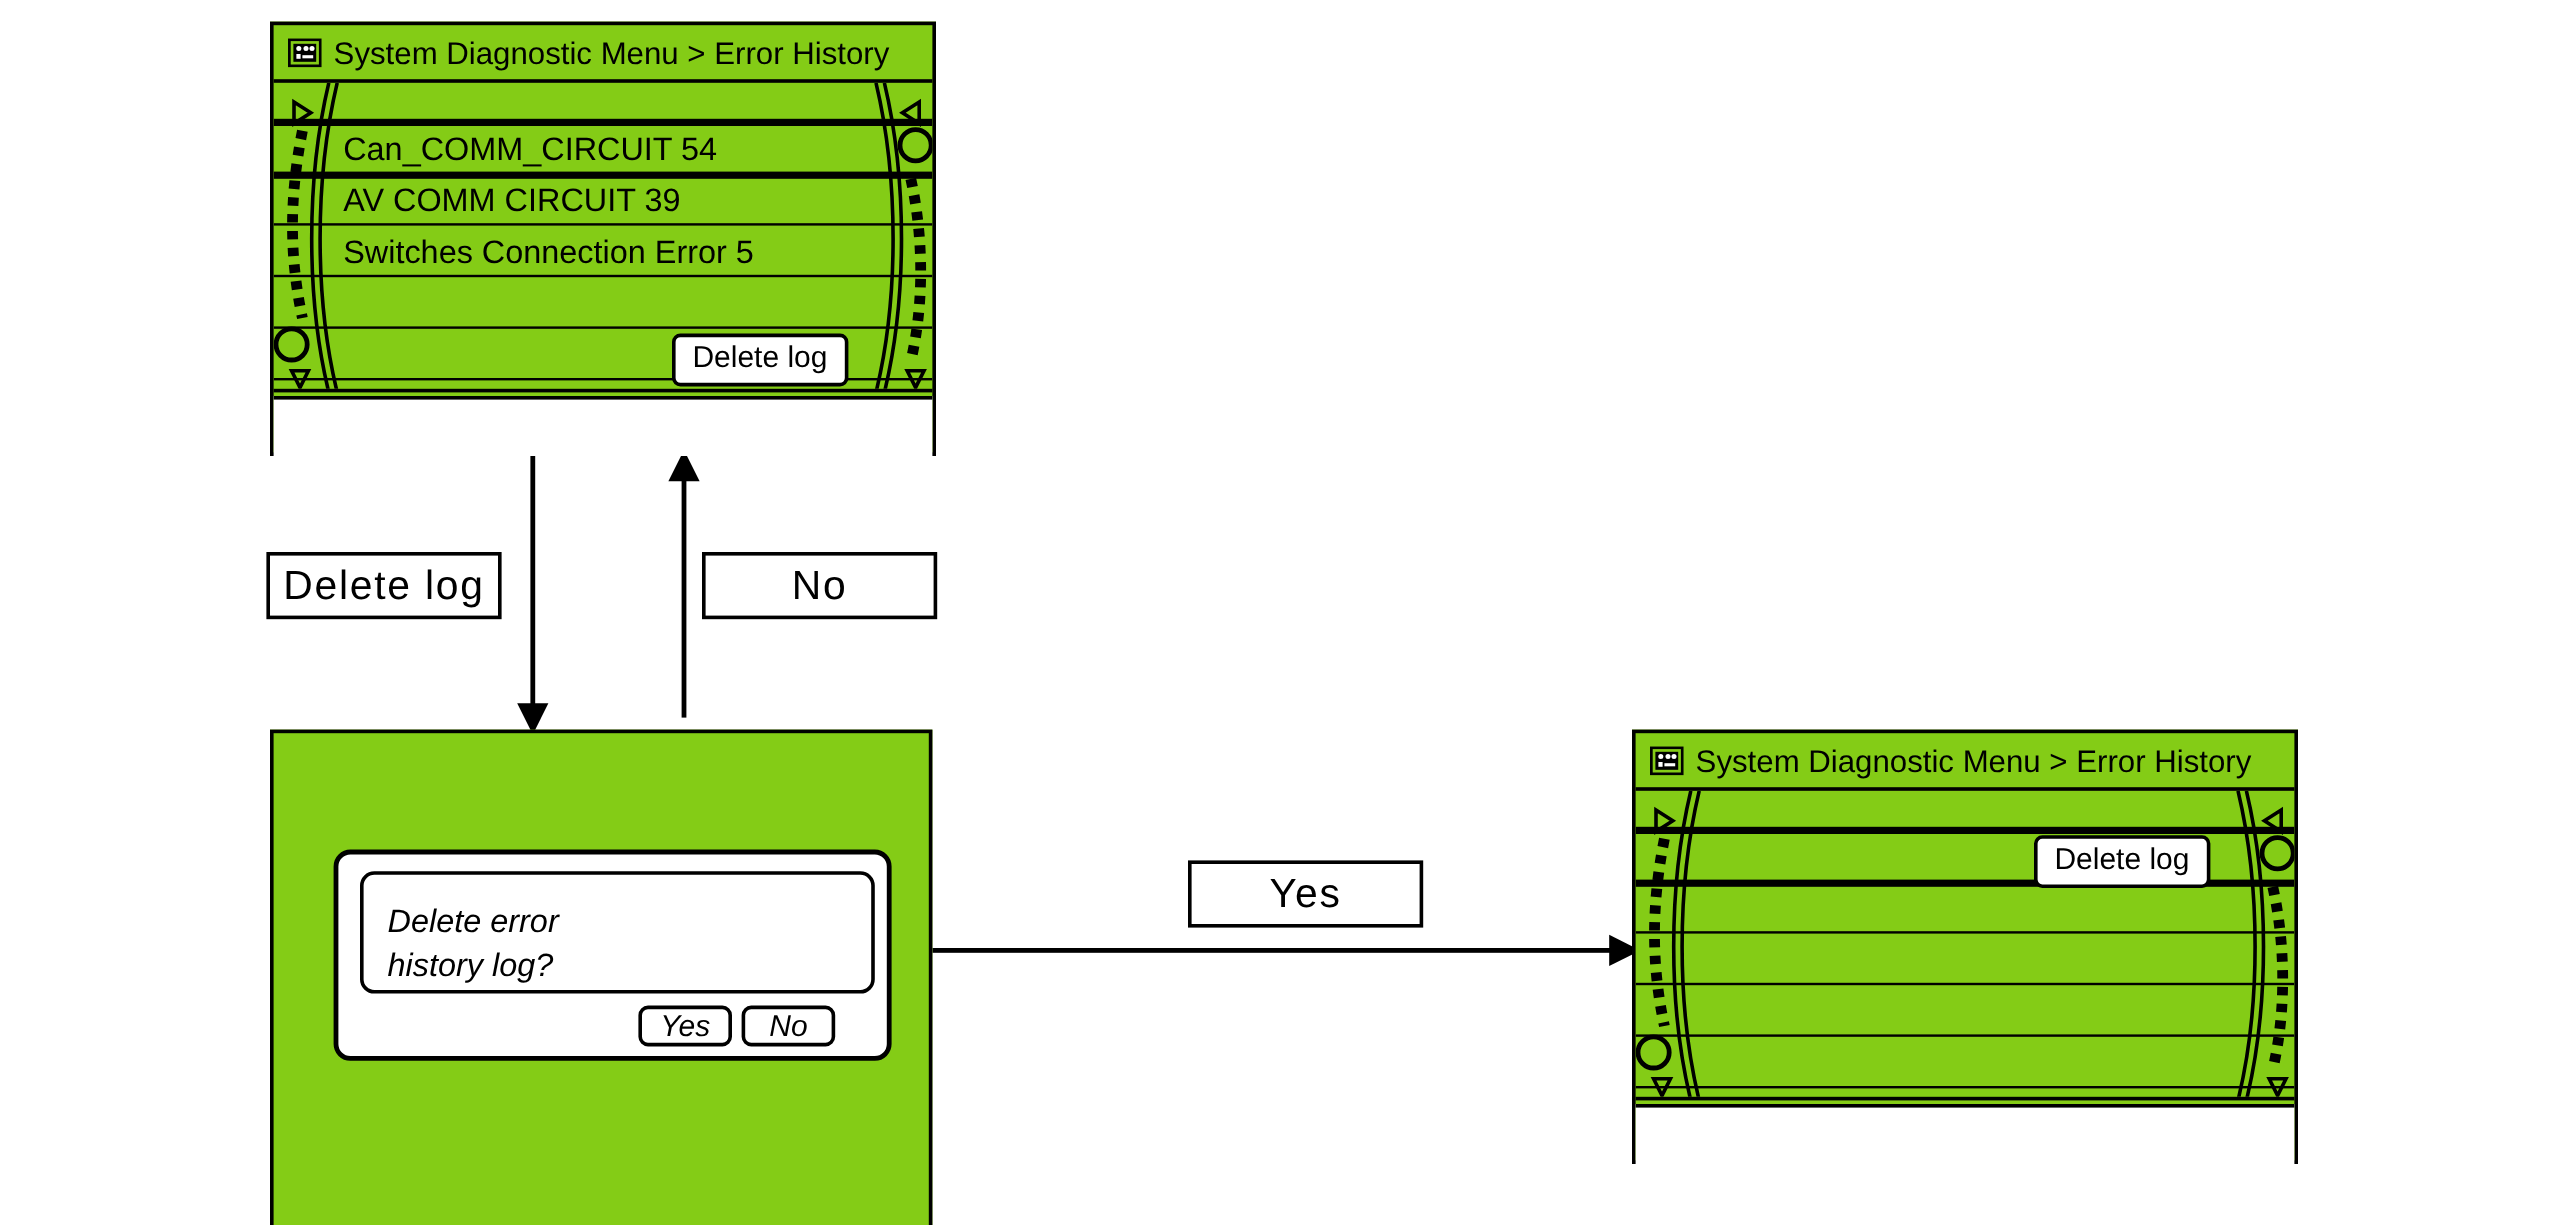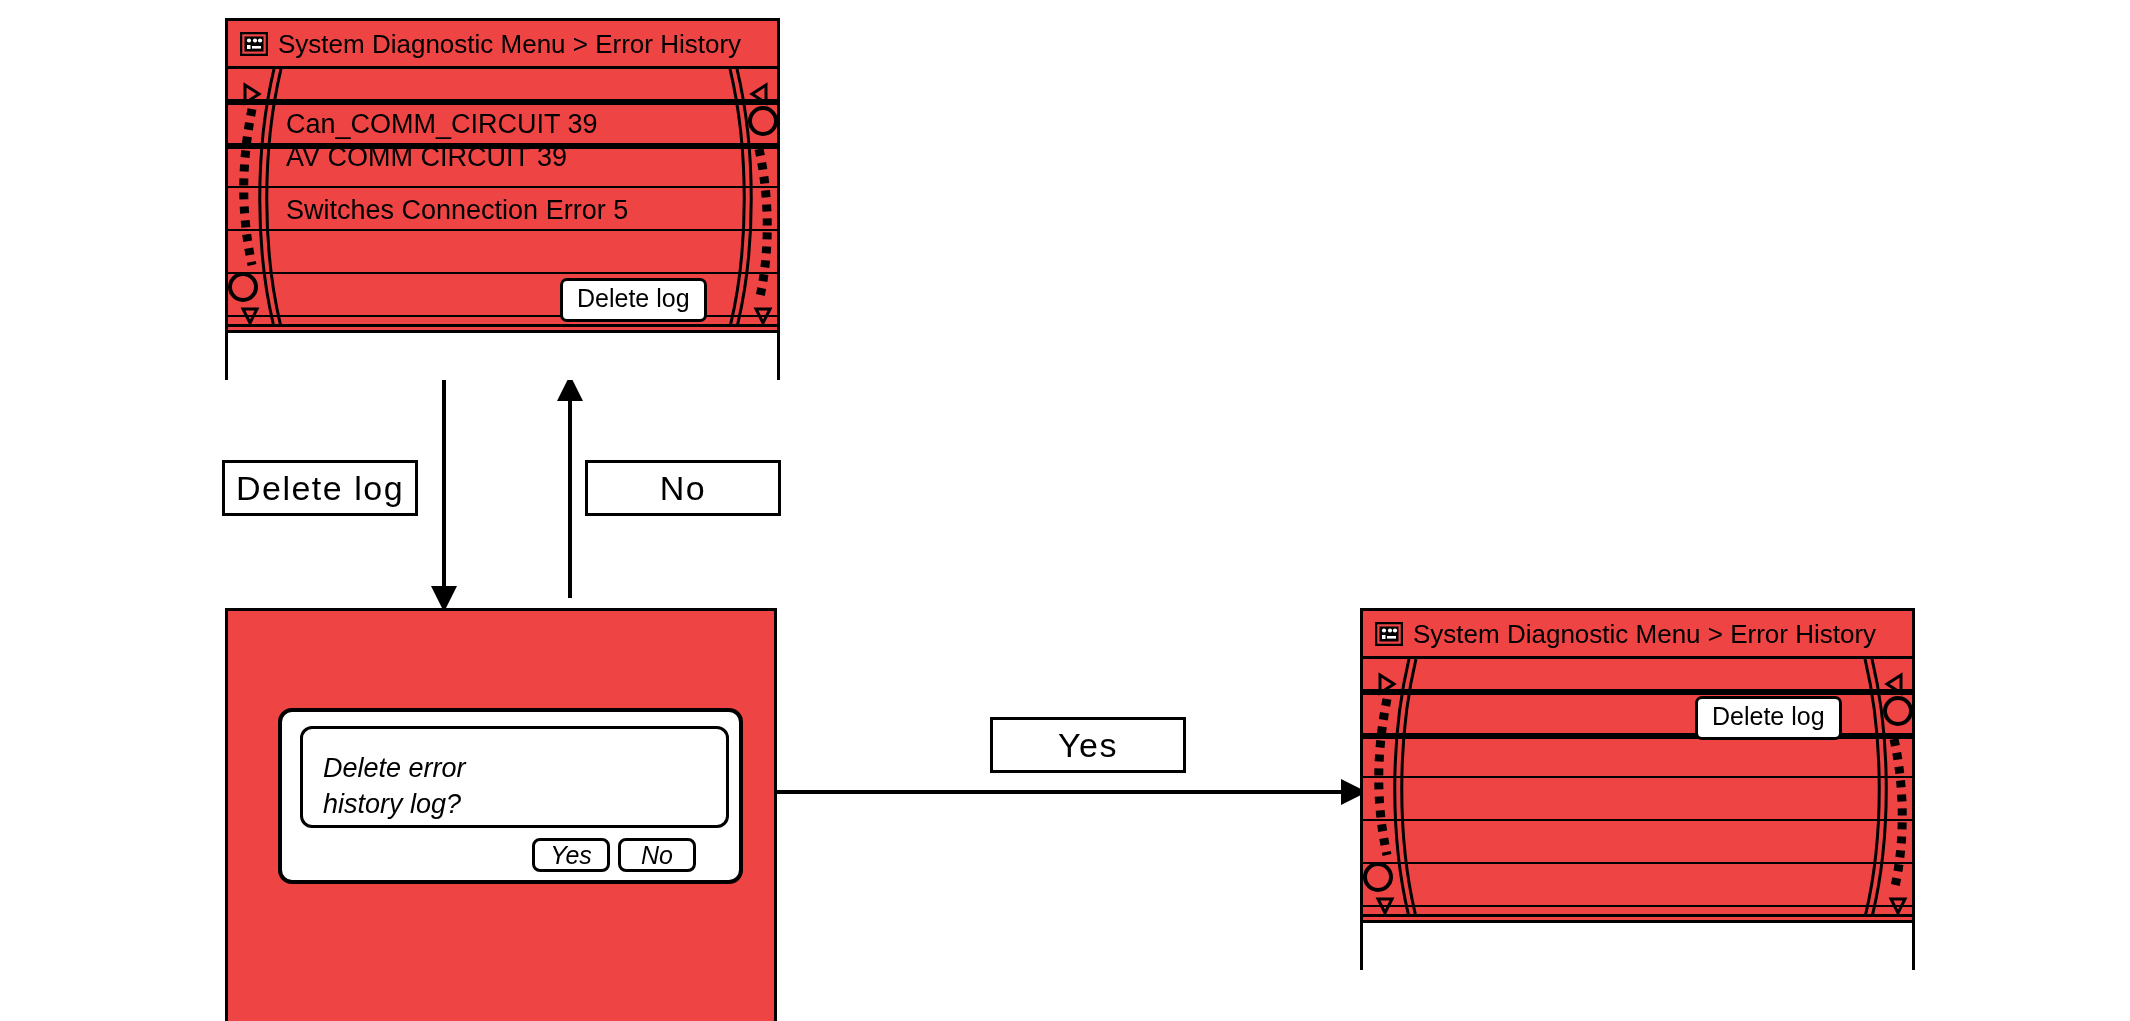--- a/index.html
+++ b/index.html
@@ -68,21 +68,21 @@
     border-top: 13px solid transparent;
     border-bottom: 13px solid transparent;
     border-left: 26px solid #000;
     z-index: 3;
   }
 
   
   .screen {
     position: absolute;
     border: 3px solid #000;
-    background: #ef4444;
+    background: #84cc16;
     box-sizing: border-box;
     z-index: 4;
   }
   .screen-titlebar {
     position: relative;
     height: 48px;
     border-bottom: 3px solid #000;
     display: flex;
     align-items: center;
     padding-left: 12px;
@@ -206,22 +206,22 @@
 
     <div class="screen-body" style="position:absolute; left:0; top:48px; width:100%; height:258px;">
 
       <div class="row-line-thick" style="top:30px;"></div>
       <div class="row-line-thick" style="top:74px;"></div>
       <div class="row-line-thin" style="top:117px;"></div>
       <div class="row-line-thin" style="top:160px;"></div>
       <div class="row-line-thin" style="top:203px;"></div>
       <div class="row-line-thin" style="top:246px;"></div>
 
-      <div class="row-label" style="left:58px; top:42px;">Can_COMM_CIRCUIT 39</div>
-      <div class="row-label" style="left:58px; top:75px;">AV COMM CIRCUIT 39</div>
+      <div class="row-label" style="left:58px; top:42px;">Can_COMM_CIRCUIT 54</div>
+      <div class="row-label" style="left:58px; top:85px;">AV COMM CIRCUIT 39</div>
       <div class="row-label" style="left:58px; top:128px;">Switches Connection Error 5</div>
       <div class="row-label" style="left:58px; top:171px;"></div>
 
       <div class="pill-btn" style="left:332px; top:209px;">Delete log</div>
 
       <svg class="curve-layer" width="555" height="258" viewBox="0 0 555 258">
 
         <path d="M 46 0 C 27 80, 27 180, 46 258" fill="none" stroke="#000" stroke-width="3"></path>
         <path d="M 53 0 C 34 80, 34 180, 53 258" fill="none" stroke="#000" stroke-width="3"></path>
 

